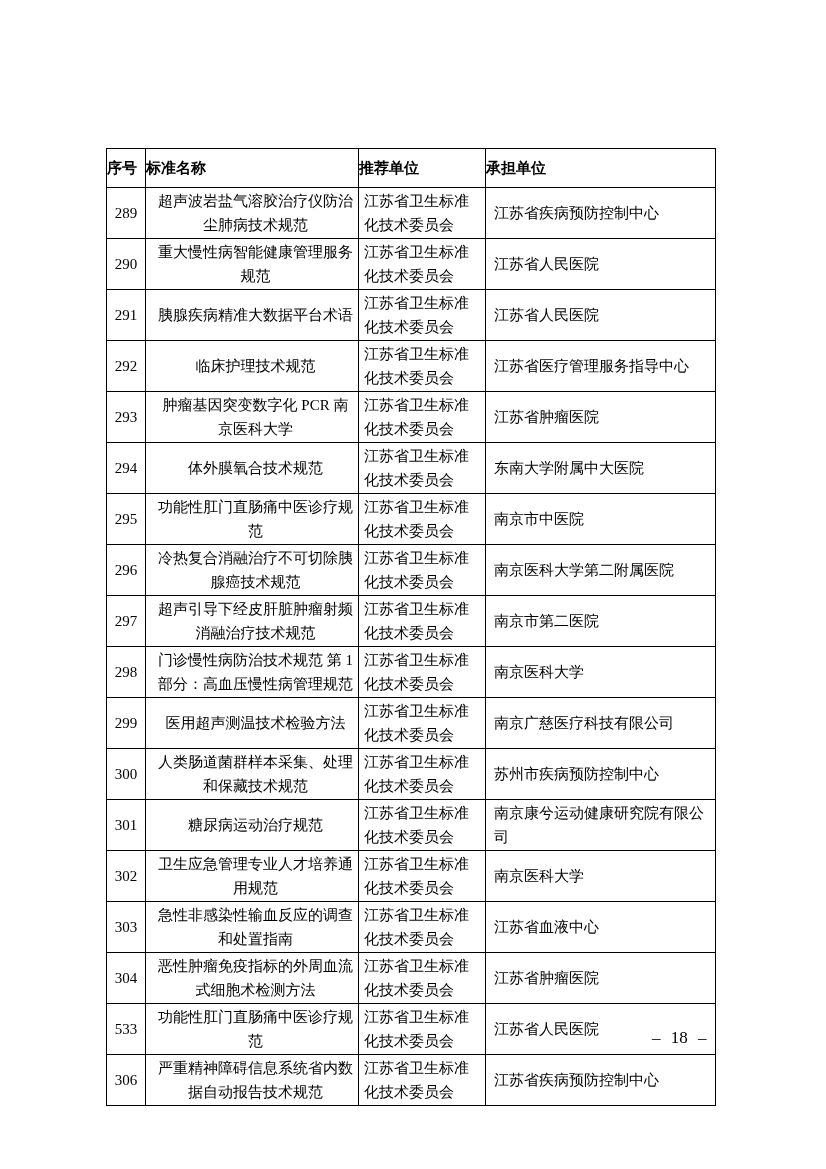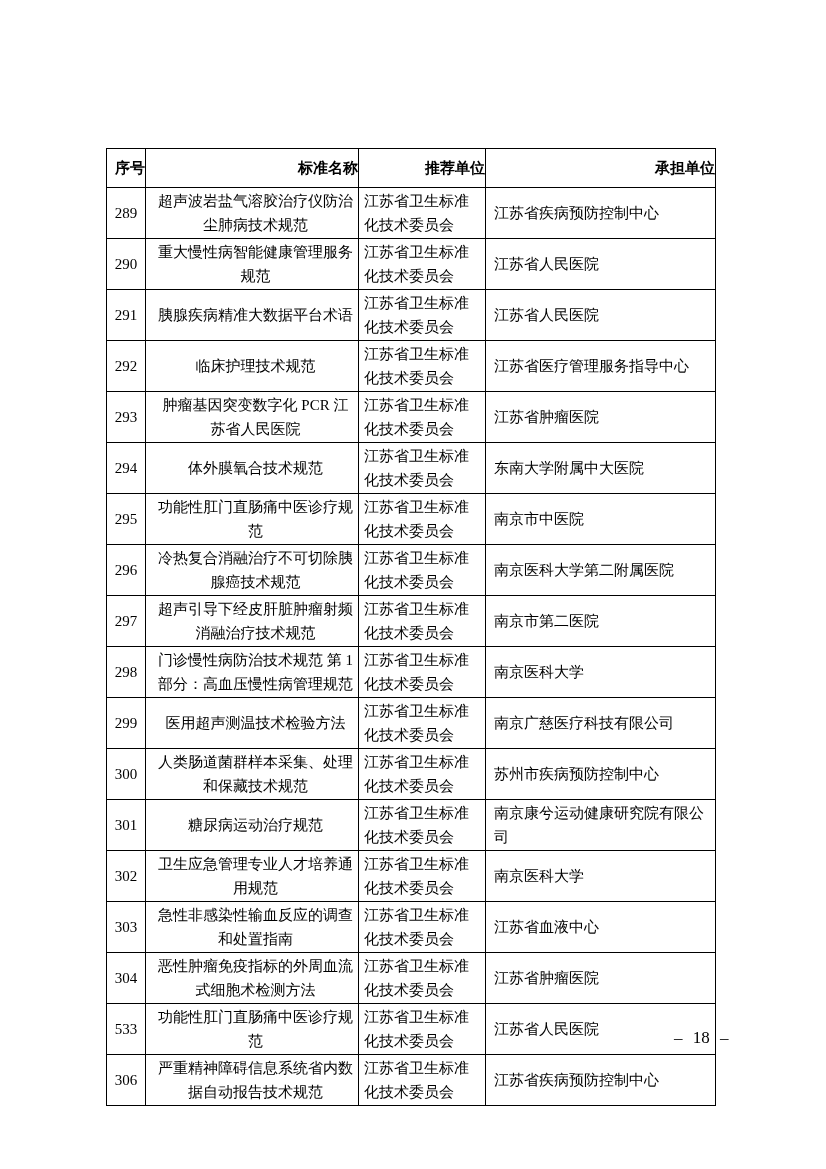--- a/index.html
+++ b/index.html
@@ -29,37 +29,37 @@
     font-size: 15px;
     line-height: 24px;
     overflow: hidden;
   }
   table.standards thead tr { height: 39px; }
   table.standards tbody tr { height: 44.5px; margin-top: 16px; }
   table.standards th {
     font-family: "Liberation Sans", sans-serif;
     font-weight: bold;
     font-size: 15px;
-    text-align: right;
+    text-align: left;
   }
   .col-no   { width: 39px; }
   .col-name { width: 213px; }
   .col-rec  { width: 127px; }
   .col-und  { width: 230px; }
   td.cell-no {
     text-align: center;
     font-family: "Liberation Serif", serif;
     font-size: 15.5px;
   }
   td.cell-name { padding: 1px 5px 1px 12px; text-align: center; }
   td.cell-rec  { padding: 1px 2px 1px 5px;  text-align: left; }
   td.cell-und  { padding: 1px 2px 1px 8px;  text-align: left; }
   .page-number {
     position: absolute;
-    left: 674px;
+    left: 652px;
     top: 1028px;
     font-family: "Liberation Serif", serif;
     font-size: 17px;
     word-spacing: 6px;
     color: #000000;
     white-space: nowrap;
   }
 </style>
 </head>
 <body>
@@ -105,21 +105,21 @@
 
     <tr>
       <td class="cell-no">292</td>
       <td class="cell-name">临床护理技术规范</td>
       <td class="cell-rec">江苏省卫生标准化技术委员会</td>
       <td class="cell-und">江苏省医疗管理服务指导中心</td>
     </tr>
 
     <tr>
       <td class="cell-no">293</td>
-      <td class="cell-name">肿瘤基因突变数字化 PCR 江苏省人民医院</td>
+      <td class="cell-name">肿瘤基因突变数字化 PCR 南京医科大学</td>
       <td class="cell-rec">江苏省卫生标准化技术委员会</td>
       <td class="cell-und">江苏省肿瘤医院</td>
     </tr>
 
     <tr>
       <td class="cell-no">294</td>
       <td class="cell-name">体外膜氧合技术规范</td>
       <td class="cell-rec">江苏省卫生标准化技术委员会</td>
       <td class="cell-und">东南大学附属中大医院</td>
     </tr>

